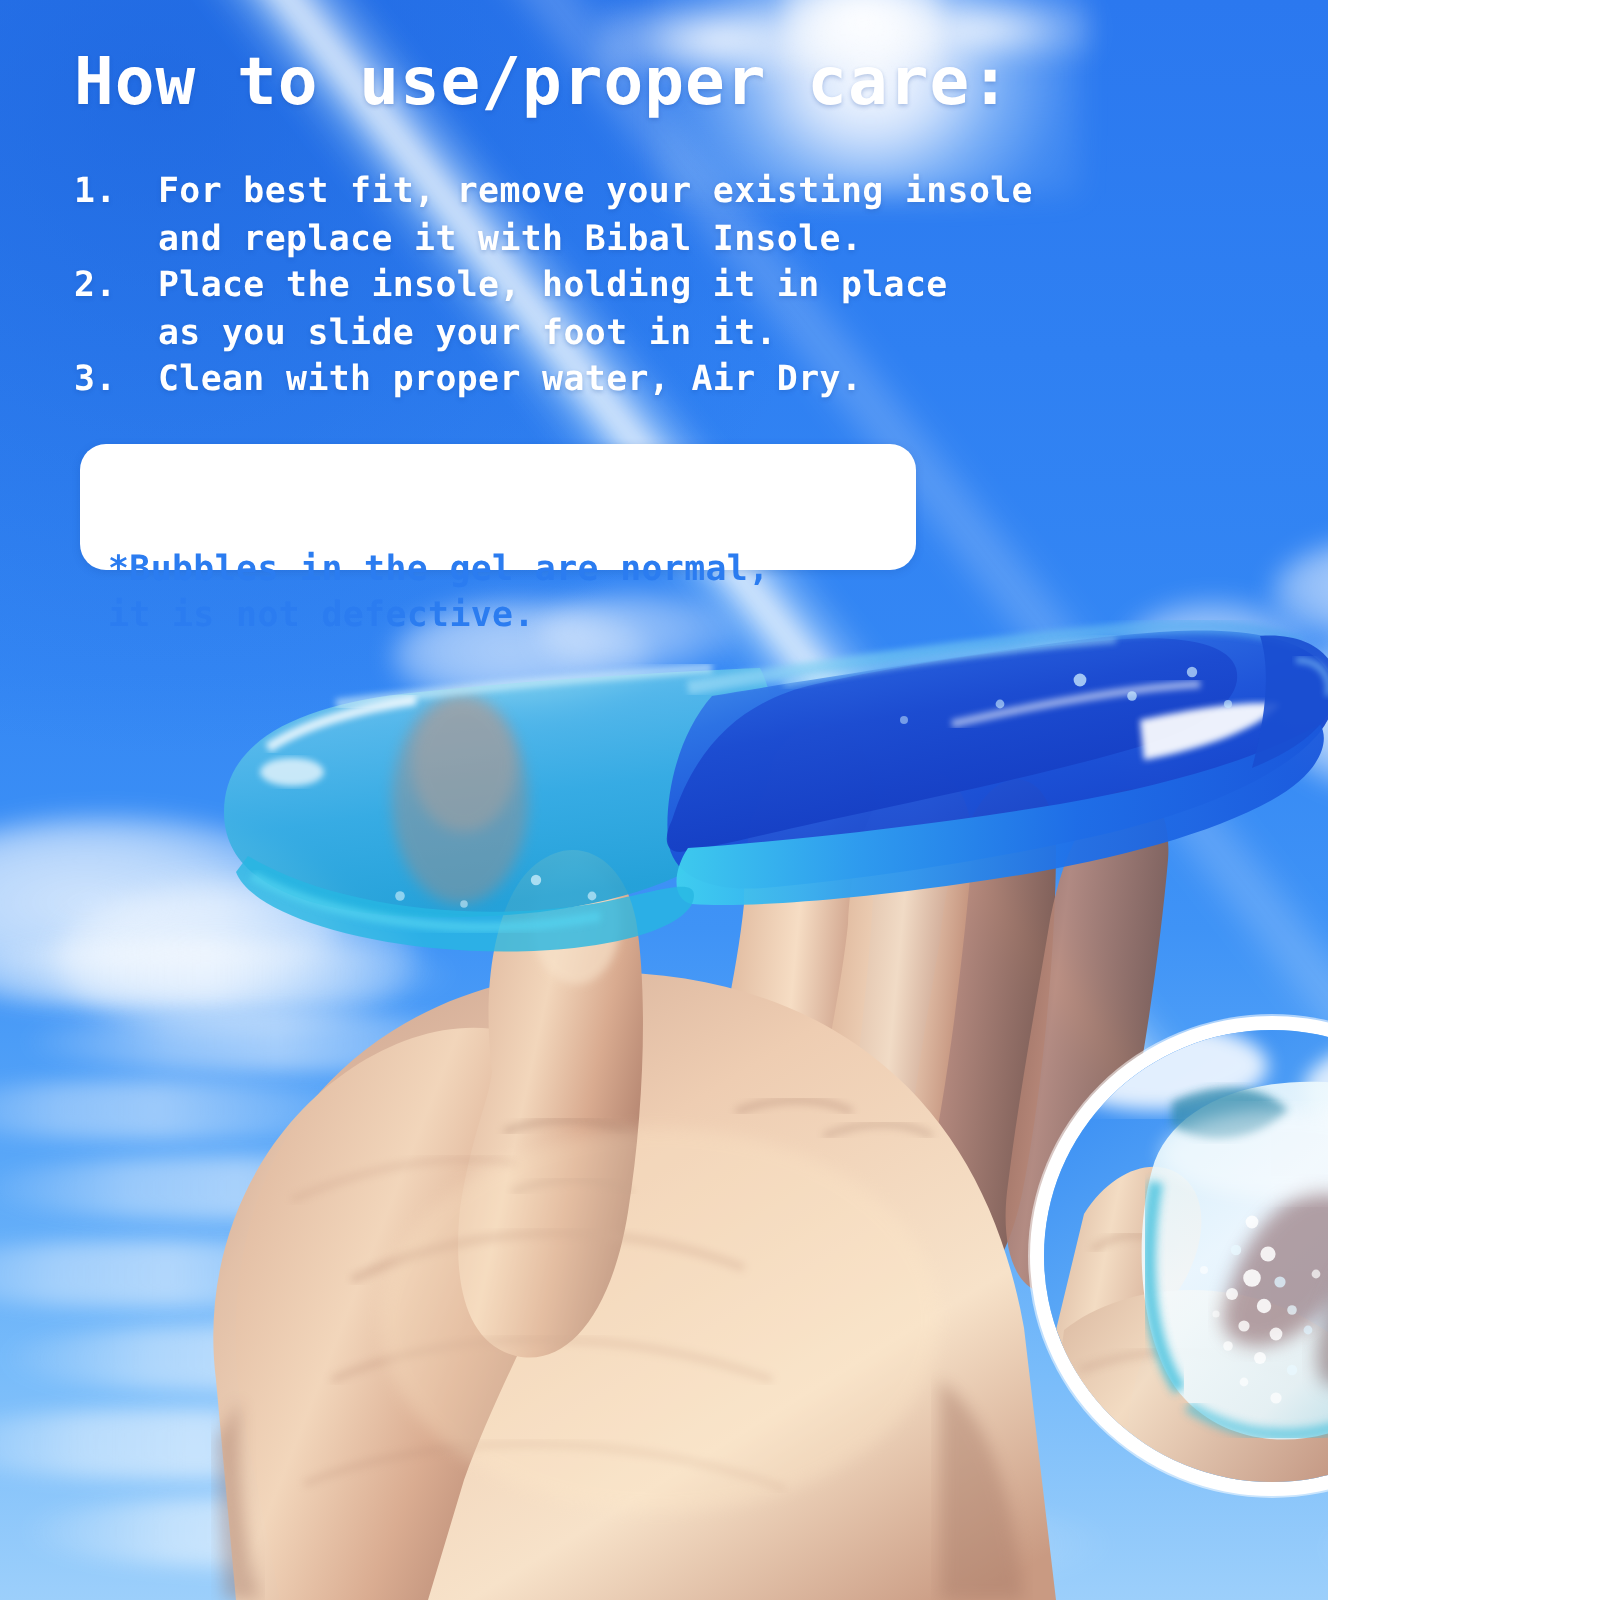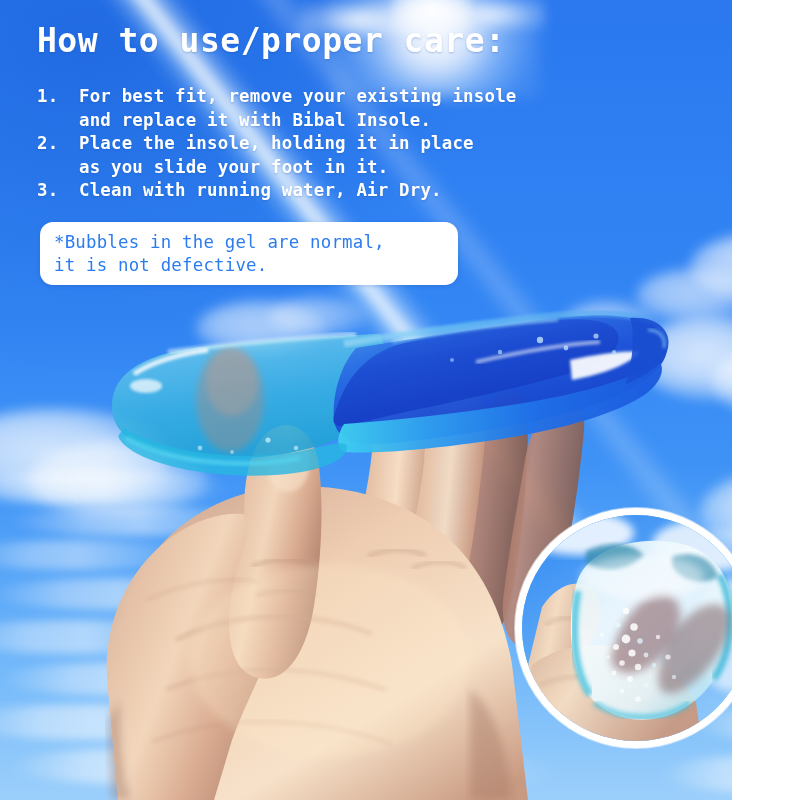--- a/index.html
+++ b/index.html
@@ -2,21 +2,21 @@
 <html><head>
 <meta charset="utf-8">
 <style>
   html, body {
     margin: 0;
     padding: 0;
     background: #ffffff;
   }
   #stage {
     position: relative;
-    width: 732px;
+    width: 664px;
     height: 800px;
     overflow: hidden;
     font-family: "DejaVu Sans Mono", "Liberation Mono", monospace;
     background: #4c1d95;
   }
 
   
   .sky {
     position: absolute;
     inset: 0;
@@ -193,23 +193,24 @@
     background: #ffffff;
     border-radius: 13px;
     box-sizing: border-box;
     padding: 9px 0 0 14px;
     box-shadow: 0 1px 4px rgba(15,60,150,0.18);
   }
   .callout-text {
     color: #2b7cf0;
     font-size: 17.4px;
     line-height: 22.5px;
-    font-weight: normal;
+    font-weight: bold;
     letter-spacing: 0.2px;
     white-space: pre-line;
+    margin-top: 43px;
   }
 </style>
 </head>
 <body>
 
 <div id="stage">
 
   <div class="sky"></div>
   <div class="sky-deep"></div>
 
@@ -554,21 +555,21 @@
       <span class="step-text">For best fit, remove your existing insole
 and replace it with Bibal Insole.</span>
     </div>
     <div class="step">
       <span class="step-num">2.</span>
       <span class="step-text">Place the insole, holding it in place
 as you slide your foot in it.</span>
     </div>
     <div class="step">
       <span class="step-num">3.</span>
-      <span class="step-text">Clean with running water, Air Dry.</span>
+      <span class="step-text">Clean with proper water, Air Dry.</span>
     </div>
   </div>
 
   <div class="callout">
     <div class="callout-text">*Bubbles in the gel are normal,
 it is not defective.</div>
   </div>
 
 </div>
 

